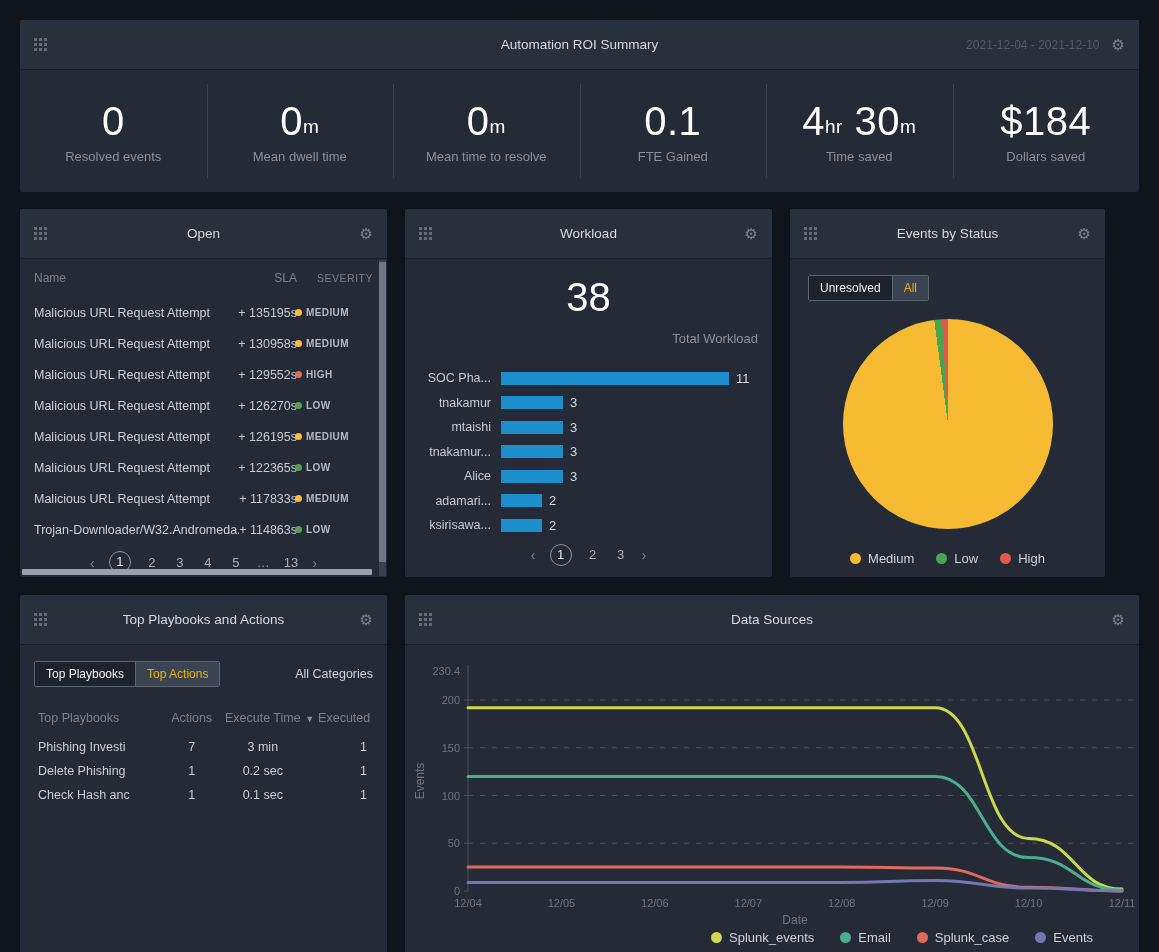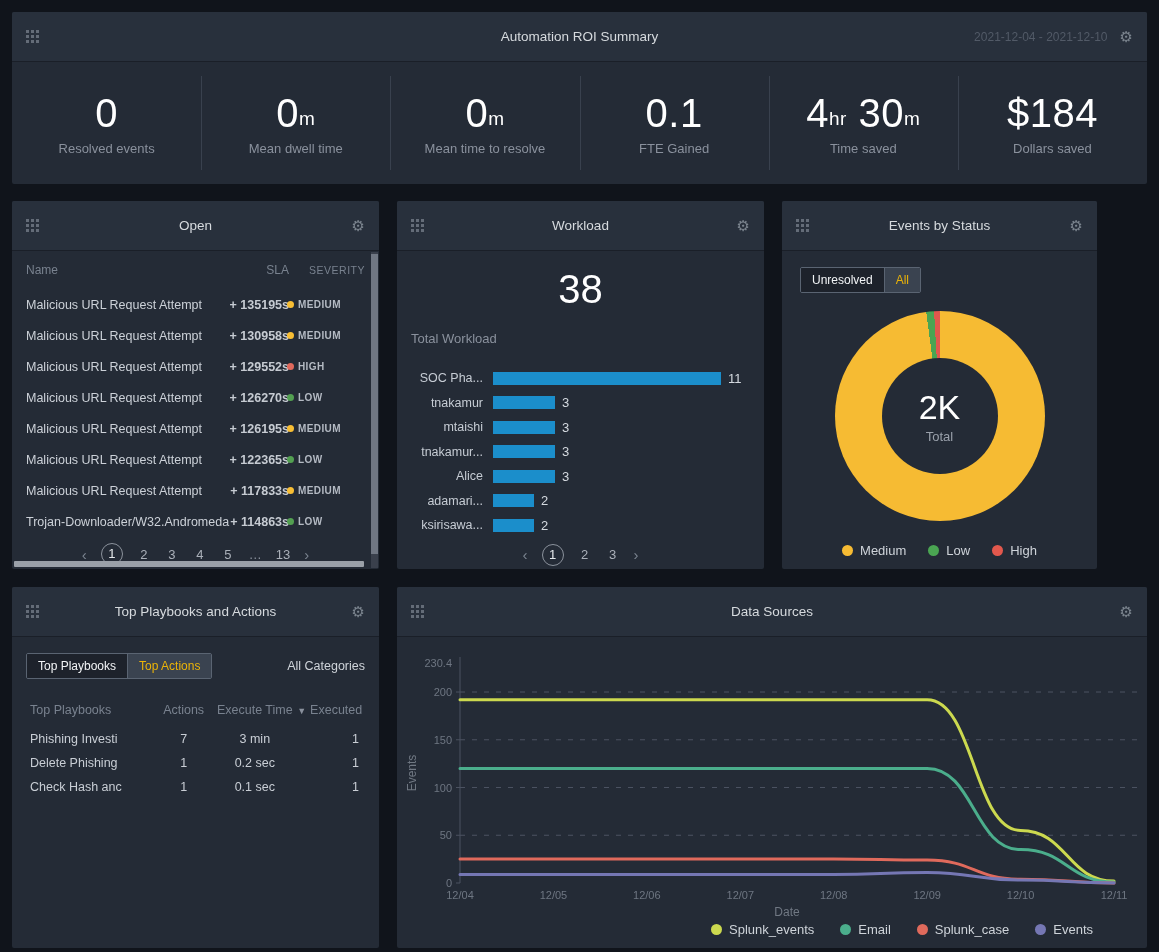--- a/index.html
+++ b/index.html
@@ -1,18 +1,18 @@
 <!DOCTYPE html>
 <html><head>
 <meta charset="utf-8">
 <style>
   * { margin:0; padding:0; box-sizing:border-box; }
   html,body { width:1159px; height:952px; background:#10141b; overflow:hidden;
     font-family:"Liberation Sans","DejaVu Sans",sans-serif; }
-  .page { padding:12px; width:1159px; height:952px; }
+  .page { padding:20px; width:1159px; height:952px; }
 
   .panel { background:#242b36; border-radius:2px; overflow:hidden; position:relative; }
   .panel-header { height:50px; background:#28303c; border-bottom:1px solid #1a1f28;
     display:flex; align-items:center; padding:0 14px; position:relative; }
   .panel-title { position:absolute; left:0; right:0; text-align:center;
     color:#d6dade; font-size:13.5px; font-weight:400; pointer-events:none; }
   .grid-icon { width:14px; height:14px; display:inline-block; cursor:grab; }
   .grid-icon svg { display:block; }
   .header-right { margin-left:auto; display:flex; align-items:center; gap:12px; z-index:2; }
   .date-range { color:#525a67; font-size:12px; }
@@ -33,40 +33,40 @@
   .flex1 { flex:1; }
 
   
   .open-body { padding:0 14px; position:relative; height:318px; }
   .open-cols { display:flex; align-items:center; height:38px; color:#79828f; font-size:12px; }
   .open-cols .c-name { flex:1; }
   .open-cols .c-sla { width:60px; text-align:right; }
   .open-cols .c-sev { width:76px; text-align:right; font-size:10.5px; letter-spacing:.5px; }
   .open-row { display:flex; align-items:center; height:31px; cursor:pointer; }
   .open-name { flex:1; color:#ccd1d8; font-size:12.5px; white-space:nowrap; overflow:hidden; }
-  .open-sla { color:#c6cbd2; font-size:12.5px; text-align:right; white-space:nowrap;font-weight:bold; }
+  .open-sla { color:#c6cbd2; font-size:12.5px; text-align:right; white-space:nowrap; }
   .sev-wrap { width:76px; display:flex; align-items:center; justify-content:flex-start; padding-left:2px; }
   .sev-dot { width:7px; height:7px; border-radius:50%; flex:none; margin-right:4px; margin-left:-4px; }
   .sev-label { color:#b4bac3; font-size:10px; font-weight:bold; letter-spacing:.4px; }
 
   .pager { display:flex; align-items:center; justify-content:center; gap:14px; height:34px; }
   .pager .pg-btn { color:#7b московская8490; color:#7b8490; font-size:15px; cursor:pointer; }
   .pager .pg-num { color:#aab0b9; font-size:13px; cursor:pointer; min-width:14px; text-align:center; }
   .pager .pg-num.current { border:1px solid #8b929c; border-radius:50%; width:22px; height:22px; line-height:20px;
      color:#e4e7ea; display:inline-flex; align-items:center; justify-content:center; }
   .pager .pg-ellipsis { color:#8a919d; font-size:13px; }
 
   .vscroll { position:absolute; right:1px; top:0; width:7px; height:316px; background:#3a404c; }
   .vscroll .thumb { position:absolute; top:2px; width:7px; height:300px; background:#70778; background:#707783; }
   .hscroll { position:absolute; left:2px; bottom:2px; height:6px; width:350px; background:#9aa0a8; border-radius:1px; }
 
   
   .wl-body { padding:16px 14px 0; height:318px; }
   .wl-total { text-align:center; color:#ffffff; font-size:40px; line-height:1.1; }
-  .wl-total-label { text-align:left; color:#8a919d; font-size:13px; margin-top:20px; margin-bottom:20px; }
+  .wl-total-label { text-align:right; color:#8a919d; font-size:13px; margin-top:12px; margin-bottom:20px; }
   .wl-bar-row { display:flex; align-items:center; height:24.5px; }
   .wl-bar-label { width:82px; text-align:right; color:#c6ccd4; font-size:12.5px; padding-right:10px;
      white-space:nowrap; overflow:hidden; flex:none; }
   .wl-bar { height:13px; flex:none; cursor:pointer; }
   .wl-bar-value { color:#d5dae0; font-size:13px; padding-left:7px; }
 
   
   .ev-body { padding:16px 18px 0; height:318px; display:flex; flex-direction:column; }
   .seg-toggle { display:inline-flex; border:1px solid #5a6472; border-radius:2px; overflow:hidden; align-self:flex-start; }
   .seg { padding:5px 11px; font-size:12px; color:#eab308; background:#3a4350; cursor:pointer; border-right:1px solid #5a6472; }
@@ -365,24 +365,20 @@
             <span class="gear">⚙</span>
           </div>
       </header>
       <div class="ev-body">
         <div class="seg-toggle" id="events-toggle">
             <span class="seg active">Unresolved</span>
             <span class="seg">All</span>
           </div>
         <div class="donut-wrap">
           <div class="donut" id="events-donut" style="background: conic-gradient(rgb(246, 187, 51) 0%, rgb(246, 187, 51) 97.9%, rgb(74, 165, 82) 97.9%, rgb(74, 165, 82) 99.1%, rgb(226, 88, 77) 99.1%, rgb(226, 88, 77) 100%);"></div>
-          <div class="donut-hole">
-            <div class="donut-center-value">2K</div>
-            <div class="donut-center-label">Total</div>
-          </div>
         </div>
         <div class="donut-legend" id="donut-legend">
             <span class="legend-item">
               <span class="legend-dot" style="background: rgb(246, 187, 51);"></span>
               <span class="legend-label">Medium</span>
             </span>
             <span class="legend-item">
               <span class="legend-dot" style="background: rgb(74, 165, 82);"></span>
               <span class="legend-label">Low</span>
             </span>

